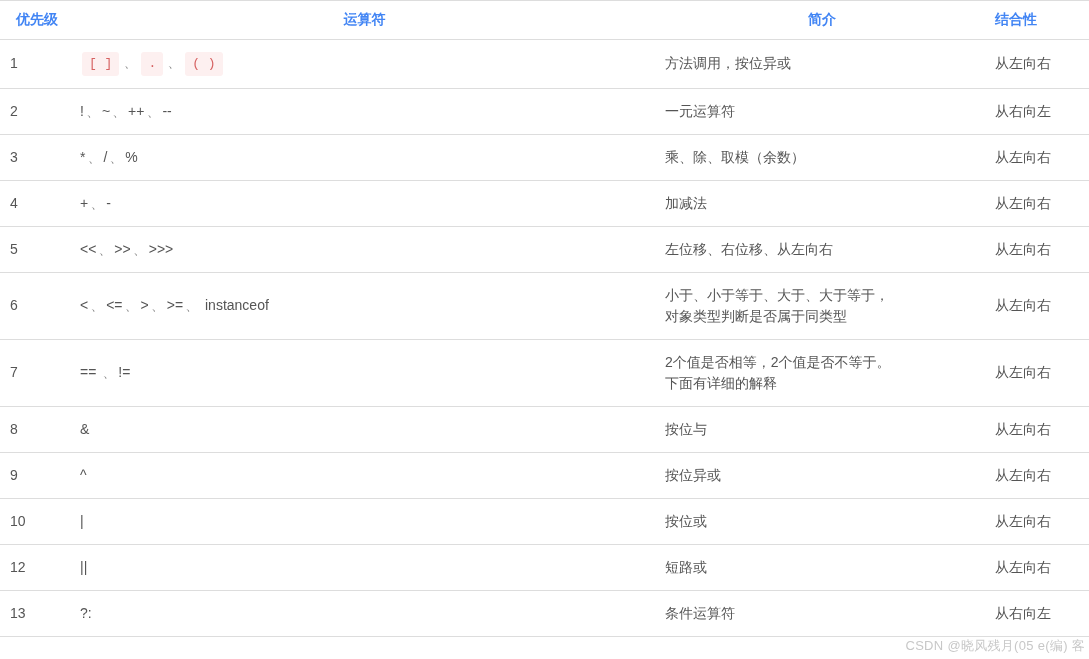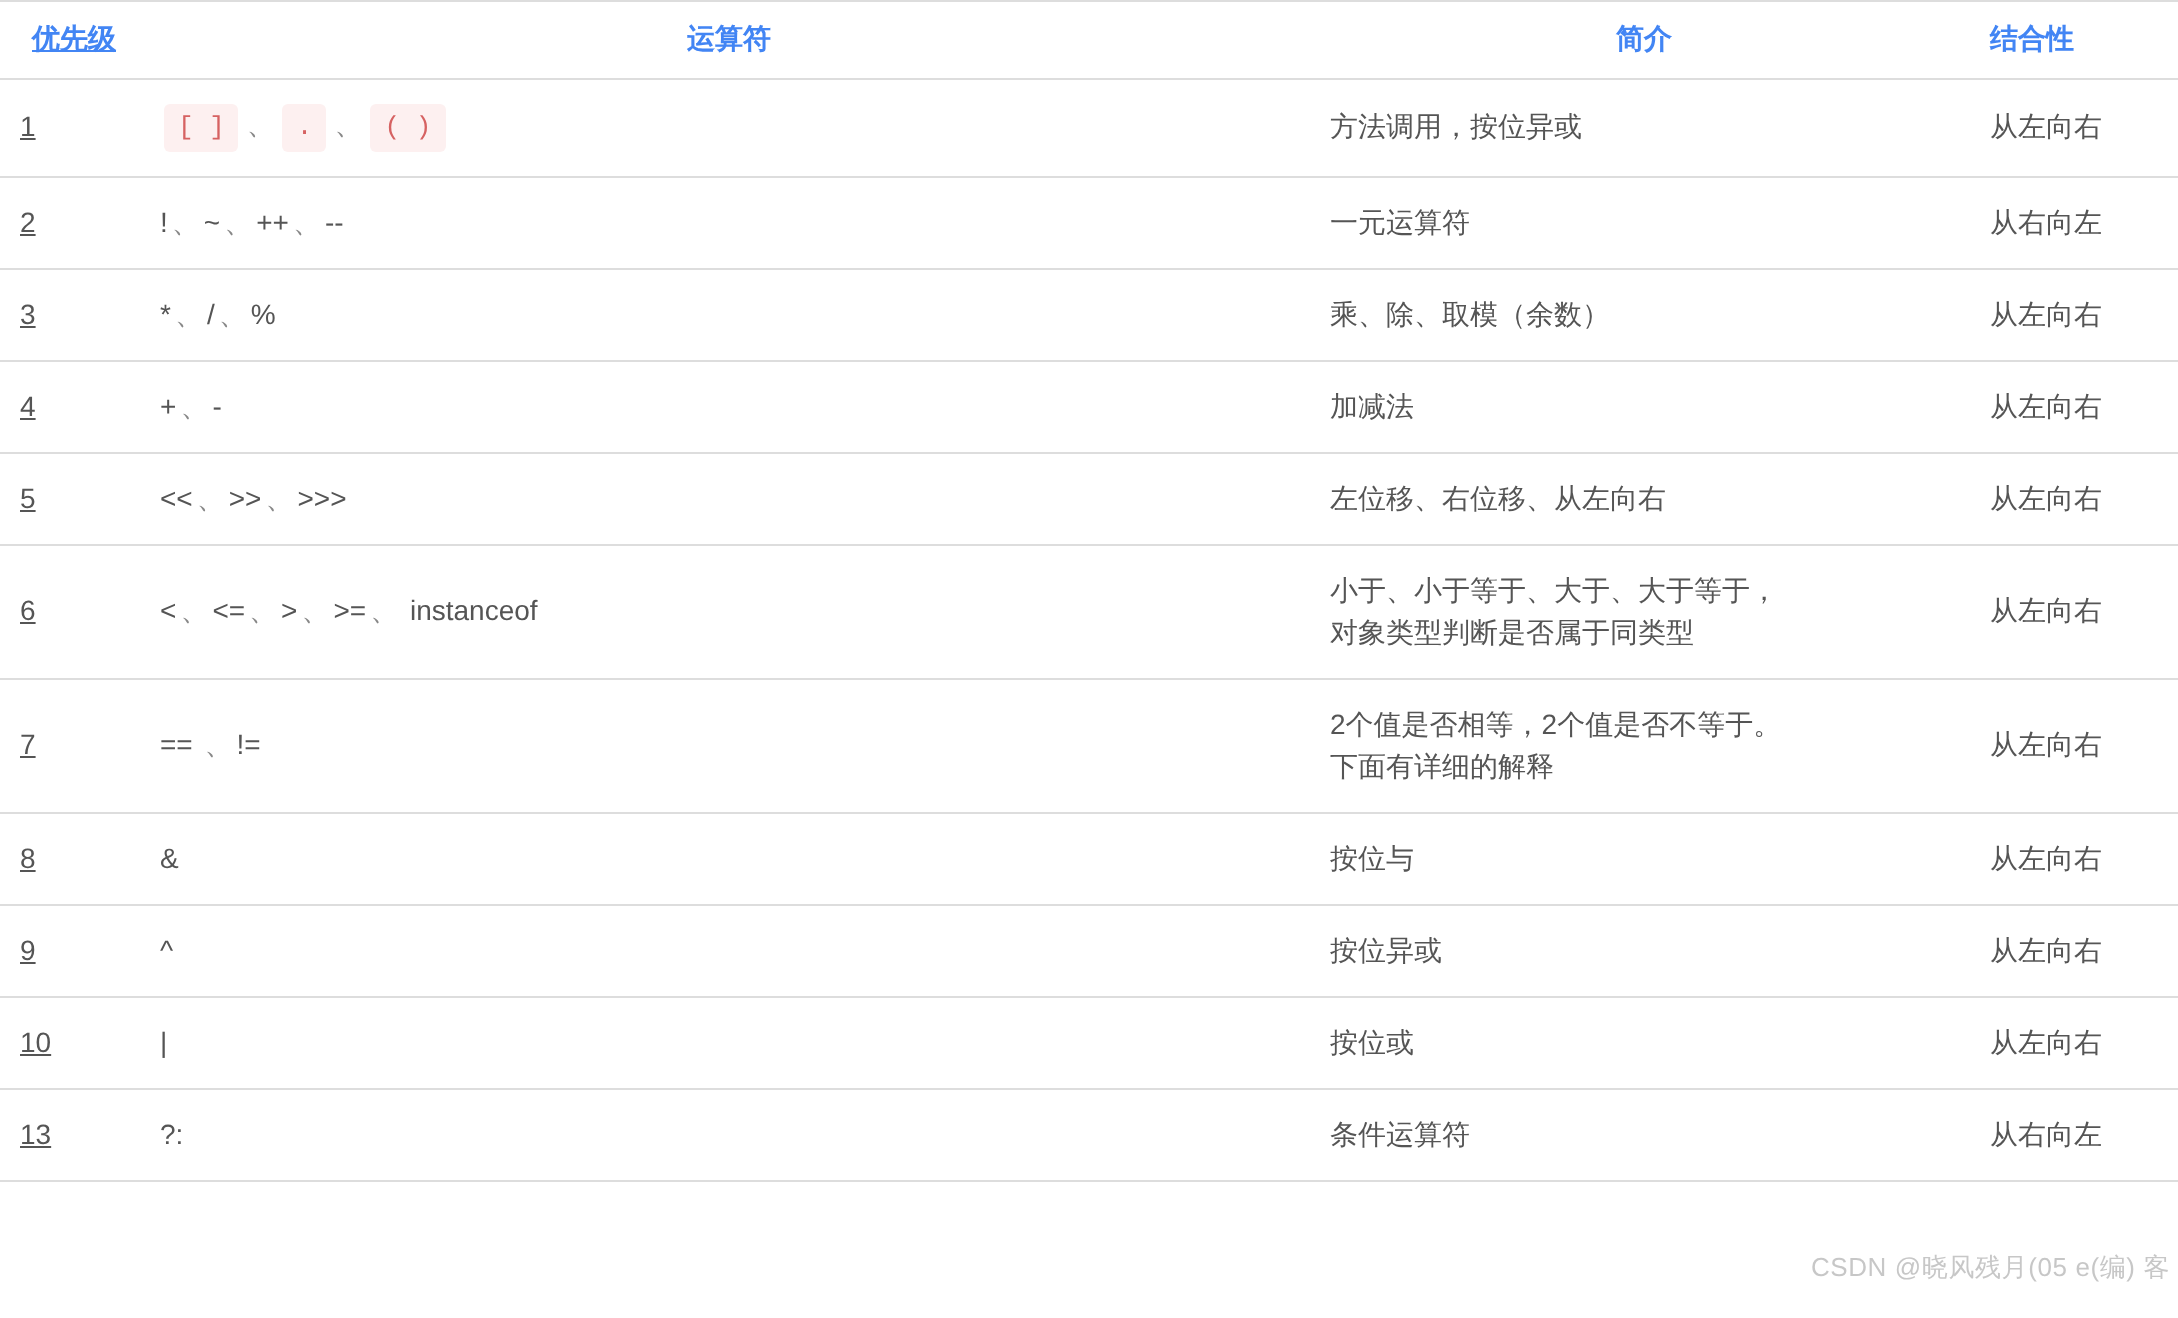--- a/index.html
+++ b/index.html
@@ -34,21 +34,20 @@
       border-bottom: 1px solid #dddddd;
       color: #555555;
       font-size: 14px;
       text-align: left;
       vertical-align: middle;
       line-height: 1.5;
     }
     th.col-priority, td.col-priority {
       width: 72px;
       padding-left: 10px;
-      text-decoration: underline;
     }
     th.col-operator, td.col-operator {
       width: 585px;
     }
     th.col-desc, td.col-desc {
       width: 330px;
     }
     th.col-assoc, td.col-assoc {
       width: 102px;
       text-align: left;
@@ -66,21 +65,21 @@
       font-size: 13px;
       margin: 0 2px;
     }
     .sep {
       color: #888888;
       margin: 0 2px;
     }
     .watermark {
       position: fixed;
       right: 4px;
-      bottom: 16px;
+      bottom: 4px;
       color: rgba(130,130,130,0.45);
       font-size: 13px;
       letter-spacing: 0.3px;
       pointer-events: none;
     }
   </style>
 </head>
 <body>
 
 <table>
@@ -147,20 +146,26 @@
         <td class="col-desc">按位异或</td>
         <td class="col-assoc">从左向右</td>
       </tr>
       <tr>
         <td class="col-priority">10</td>
         <td class="col-operator"><span>|</span></td>
         <td class="col-desc">按位或</td>
         <td class="col-assoc">从左向右</td>
       </tr>
       <tr>
+        <td class="col-priority">12</td>
+        <td class="col-operator"><span>||</span></td>
+        <td class="col-desc">短路或</td>
+        <td class="col-assoc">从左向右</td>
+      </tr>
+      <tr>
         <td class="col-priority">13</td>
         <td class="col-operator"><span>?:</span></td>
         <td class="col-desc">条件运算符</td>
         <td class="col-assoc">从右向左</td>
       </tr>
     </tbody>
 </table>
 
 <div class="watermark">CSDN @晓风残月(05 e(编) 客</div>
 

